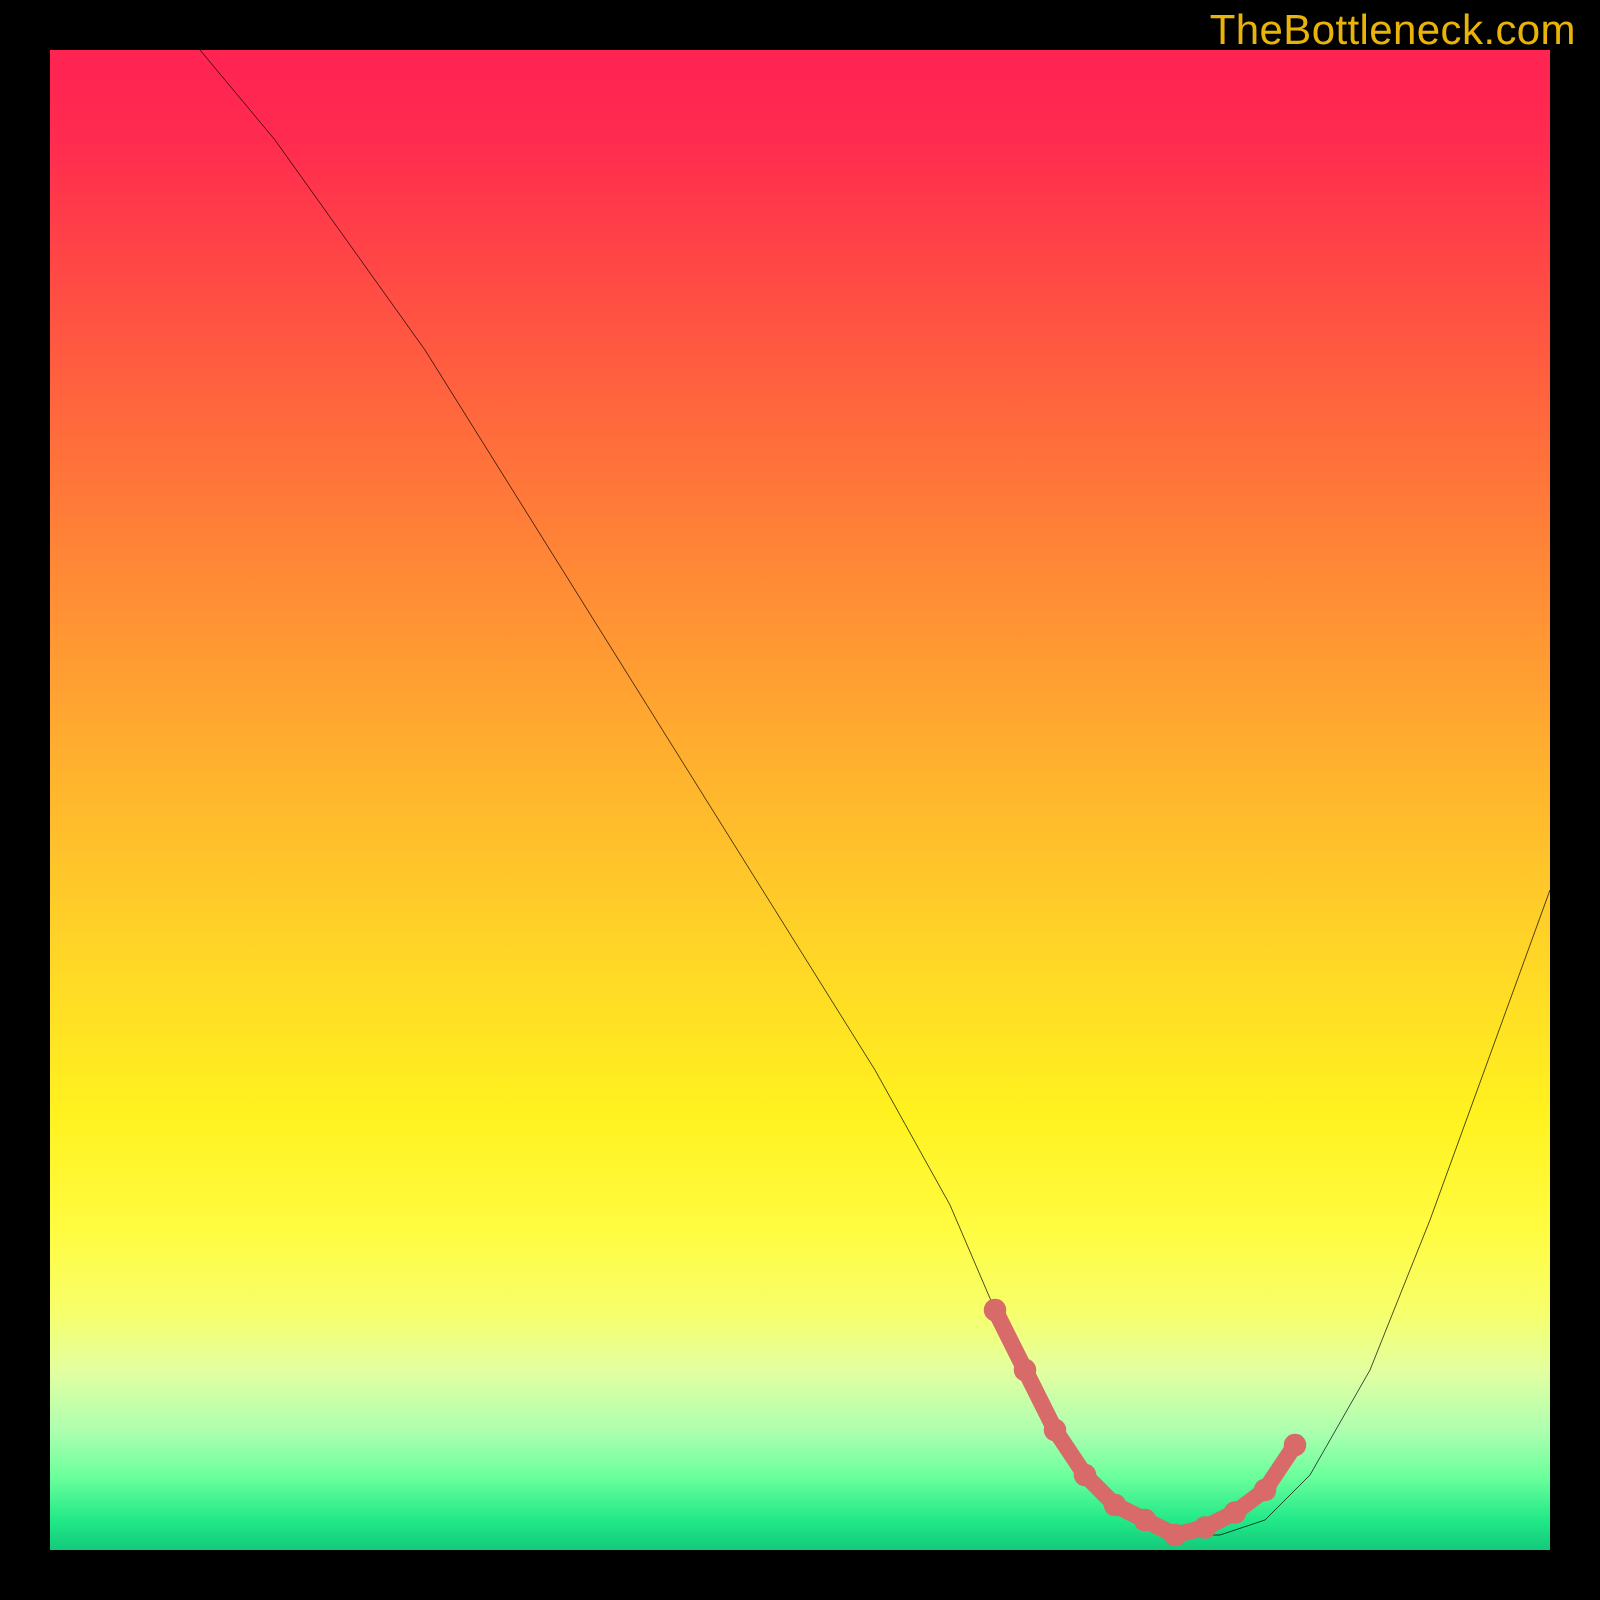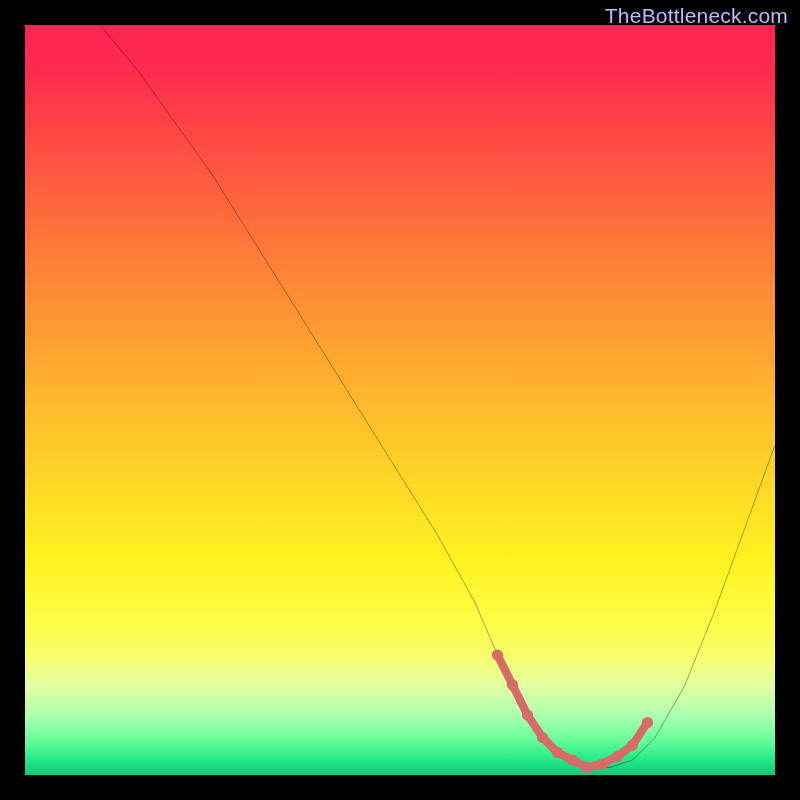--- a/index.html
+++ b/index.html
@@ -8,21 +8,21 @@
   .canvas {
     position: relative;
     width: 800px;
     height: 800px;
     background: #000;
   }
   .watermark {
     position: absolute;
     top: 4px;
     right: 12px;
-    color: #c4b5fd;
+    color: #eab308;
     font-size: 21px;
     font-weight: 500;
     letter-spacing: 0.2px;
   }
   .plot {
     position: absolute;
     left: 25px;
     top: 25px;
     width: 750px;
     height: 750px;

